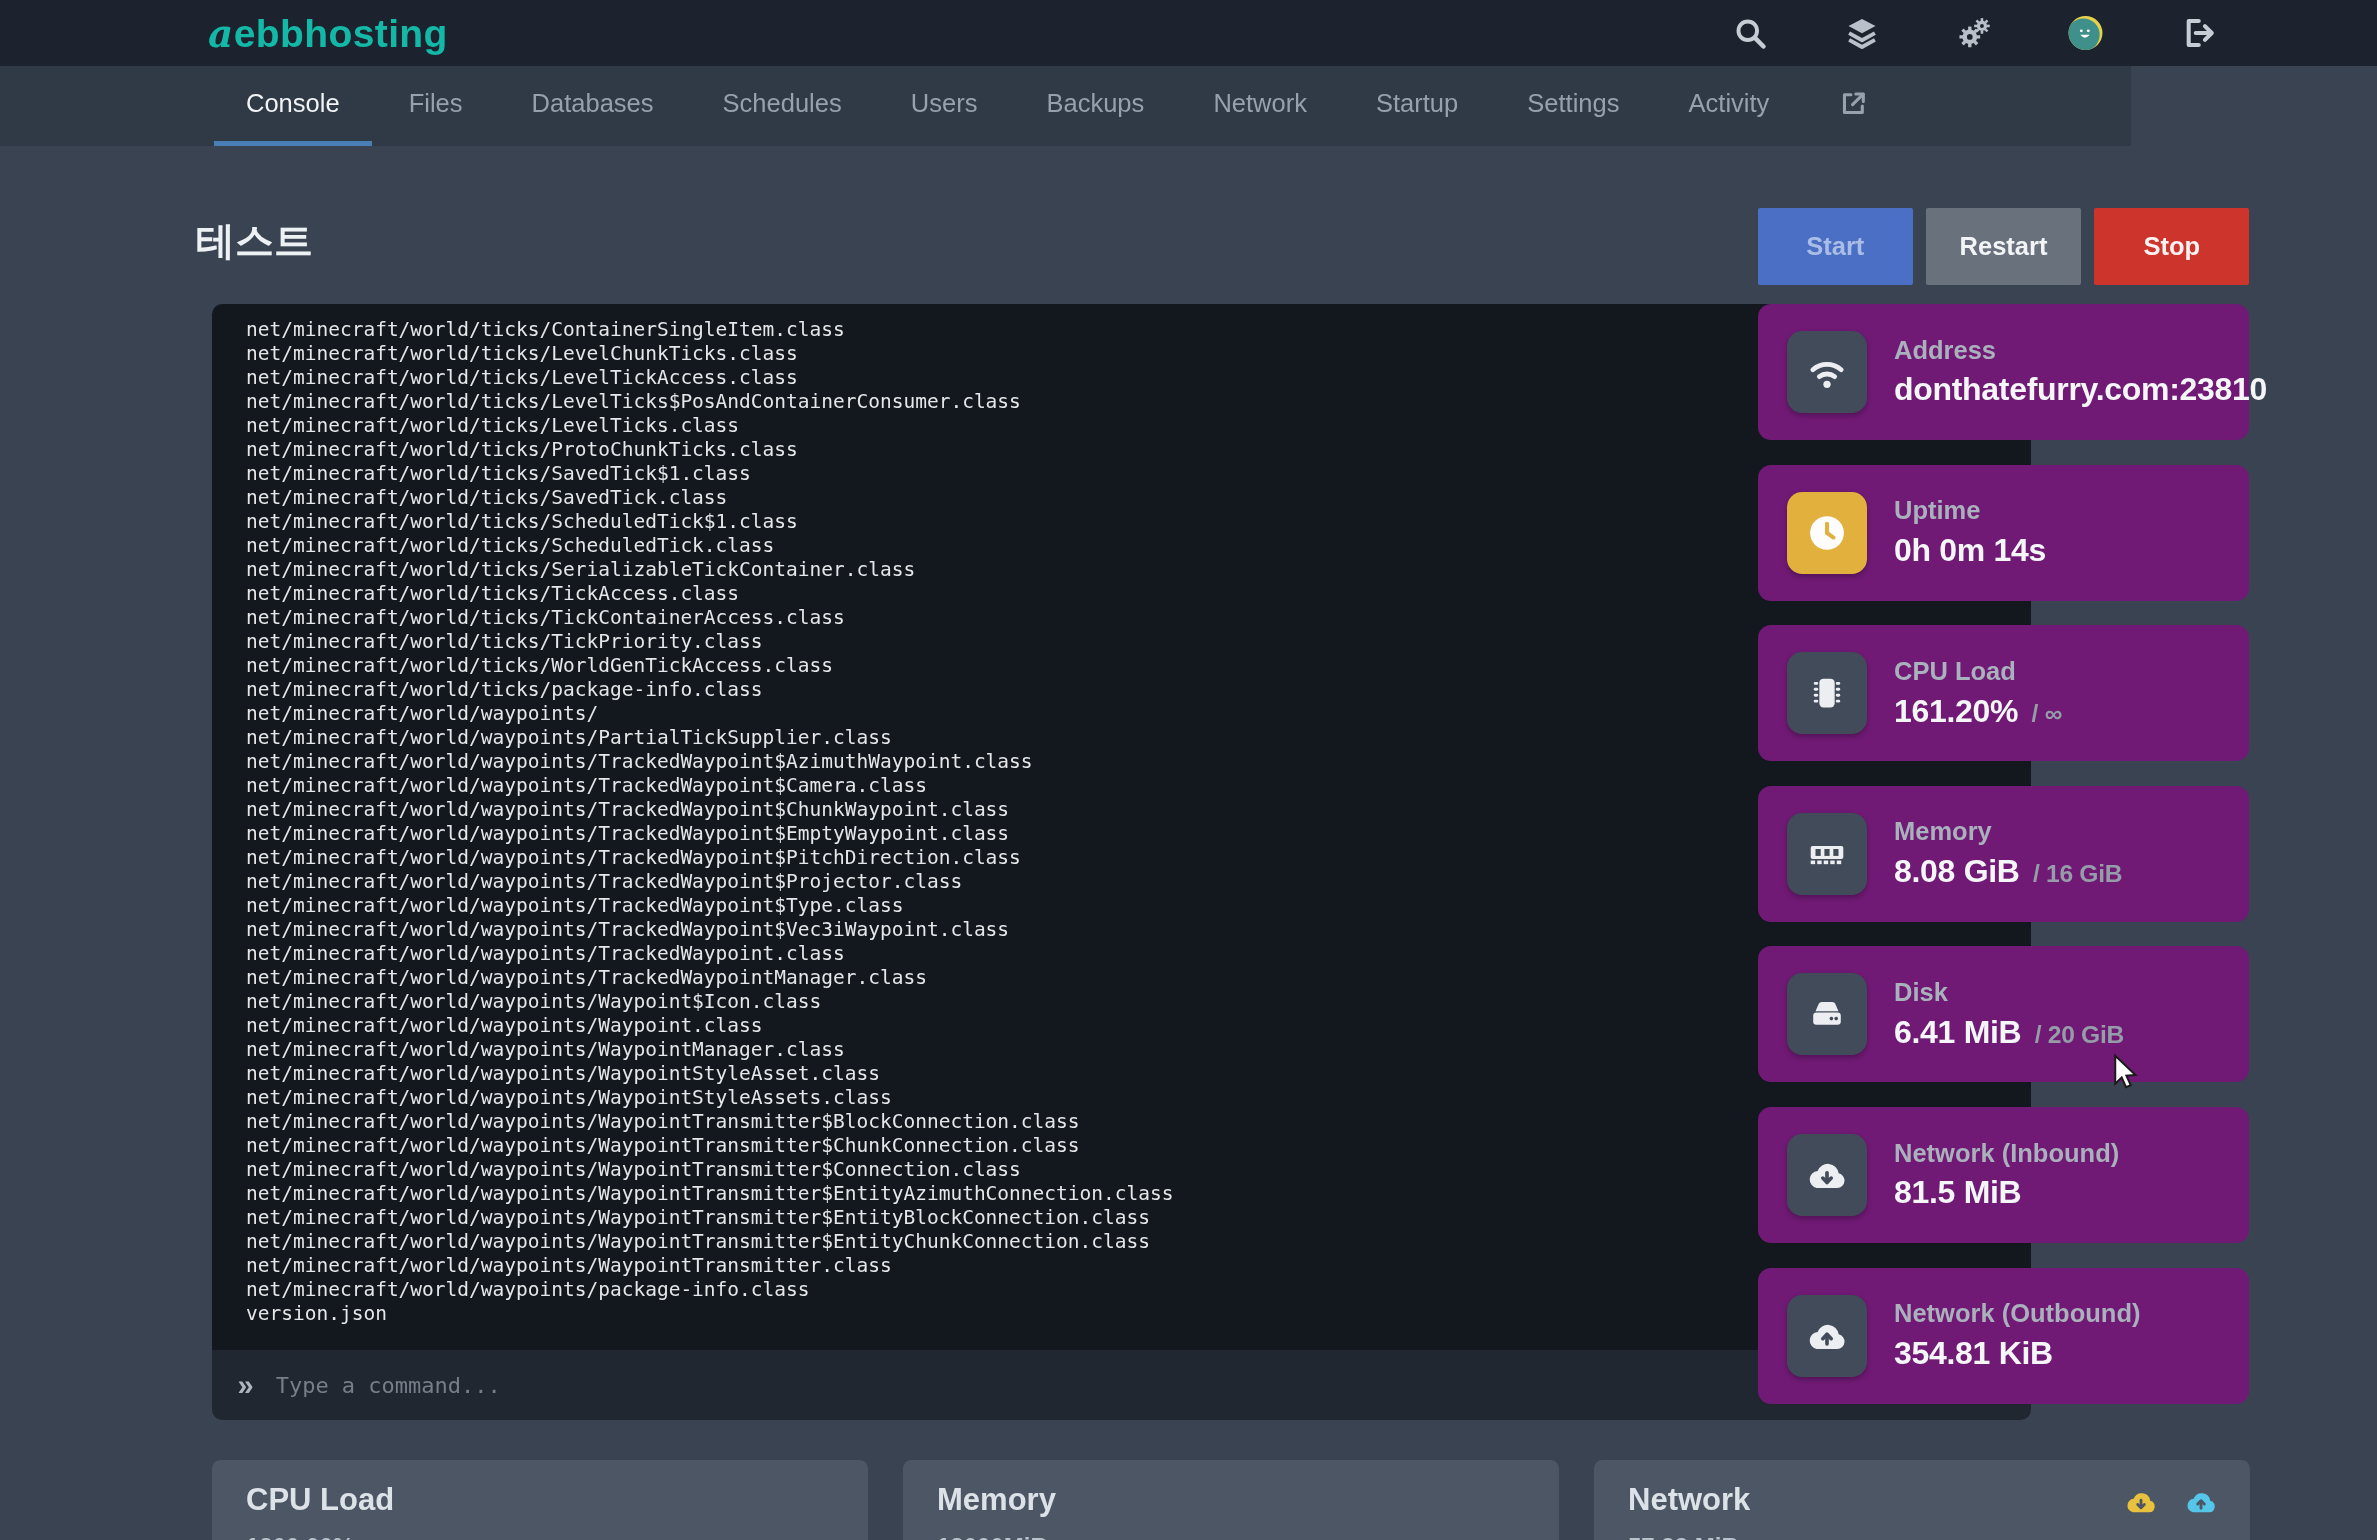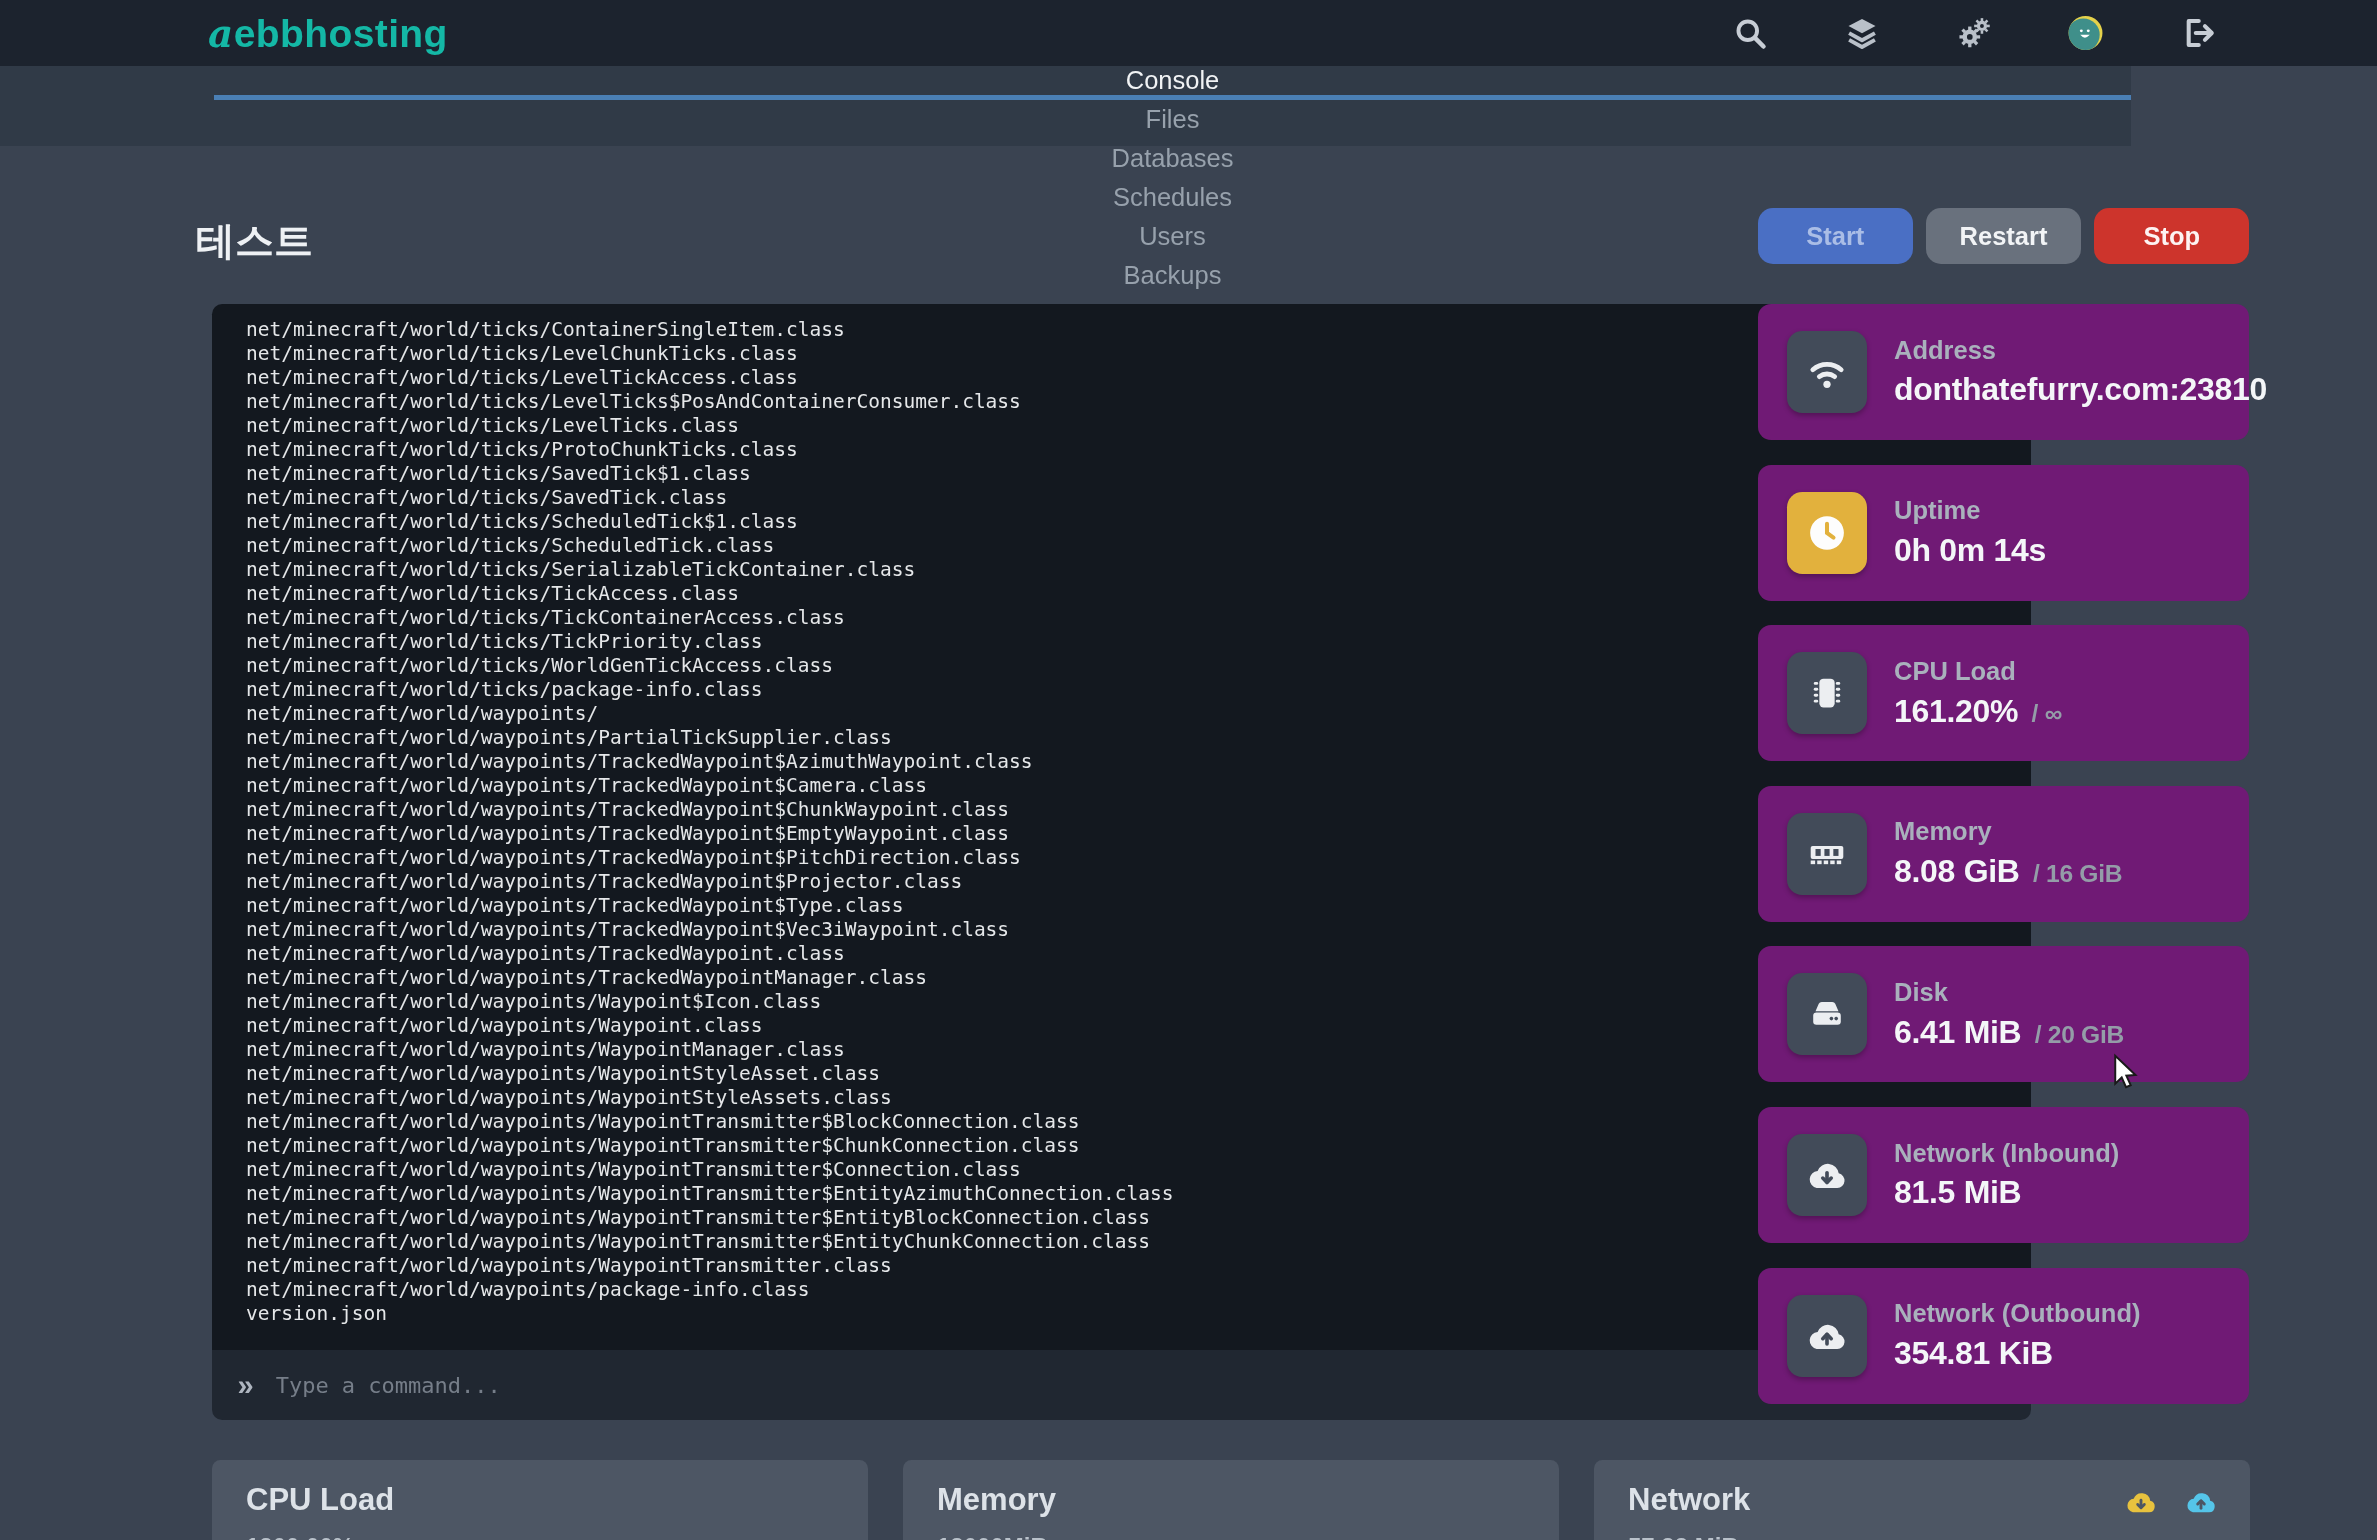--- a/index.html
+++ b/index.html
@@ -28,41 +28,41 @@
     --hole:#1c232e;
   }
   .hicon { width:37px; height:37px; display:flex; align-items:center; justify-content:center; cursor:pointer; }
   .hicon svg { width:36px; height:36px; }
   .hicon.avatar-wrap svg { width:48px; height:48px; }
 
   
   .tabbar {
     position:absolute; left:0; top:66px; width:2131px; height:80px;
     background:#303a47;
-    display:flex; align-items:stretch; padding-left:214px; gap:5.1px;flex-direction:column;
+    display:flex; align-items:stretch; padding-left:214px; gap:5.1px;
   }
   .tab {
     display:flex; align-items:center; justify-content:center;
     padding:0 32px; font-size:25.5px; color:#97a1ac;
     border-bottom:5.1px solid transparent; cursor:pointer; white-space:nowrap;
   }
   .tab.active { color:#f1f3f5; border-bottom-color:#4a7fb5; font-weight:500; }
   .tab.icon-tab svg { width:31px; height:31px; }
 
   
   .page-title {
     position:absolute; left:196px; top:214px;
     font-size:39px; font-weight:700; color:#eef1f4;
   }
   .actions {
     position:absolute; left:1758px; top:208px; width:491px;
     display:flex; gap:13.6px;
   }
   .actions button {
-    flex:1; height:56px; border:none; border-radius:15px;
+    flex:1; height:77px; border:none; border-radius:2px;
     font-family:"Liberation Sans", sans-serif;
     font-size:25.5px; font-weight:700; cursor:pointer;
   }
   .btn-start   { background:#4a6fc4; color:#aabde6; }
   .btn-restart { background:#69717d; color:#f2f4f6; }
   .btn-stop    { background:#cd342c; color:#fdf3f2; }
 
   
   .console-wrap { position:absolute; left:212px; top:304px; width:1819px; }
   .console-output {

